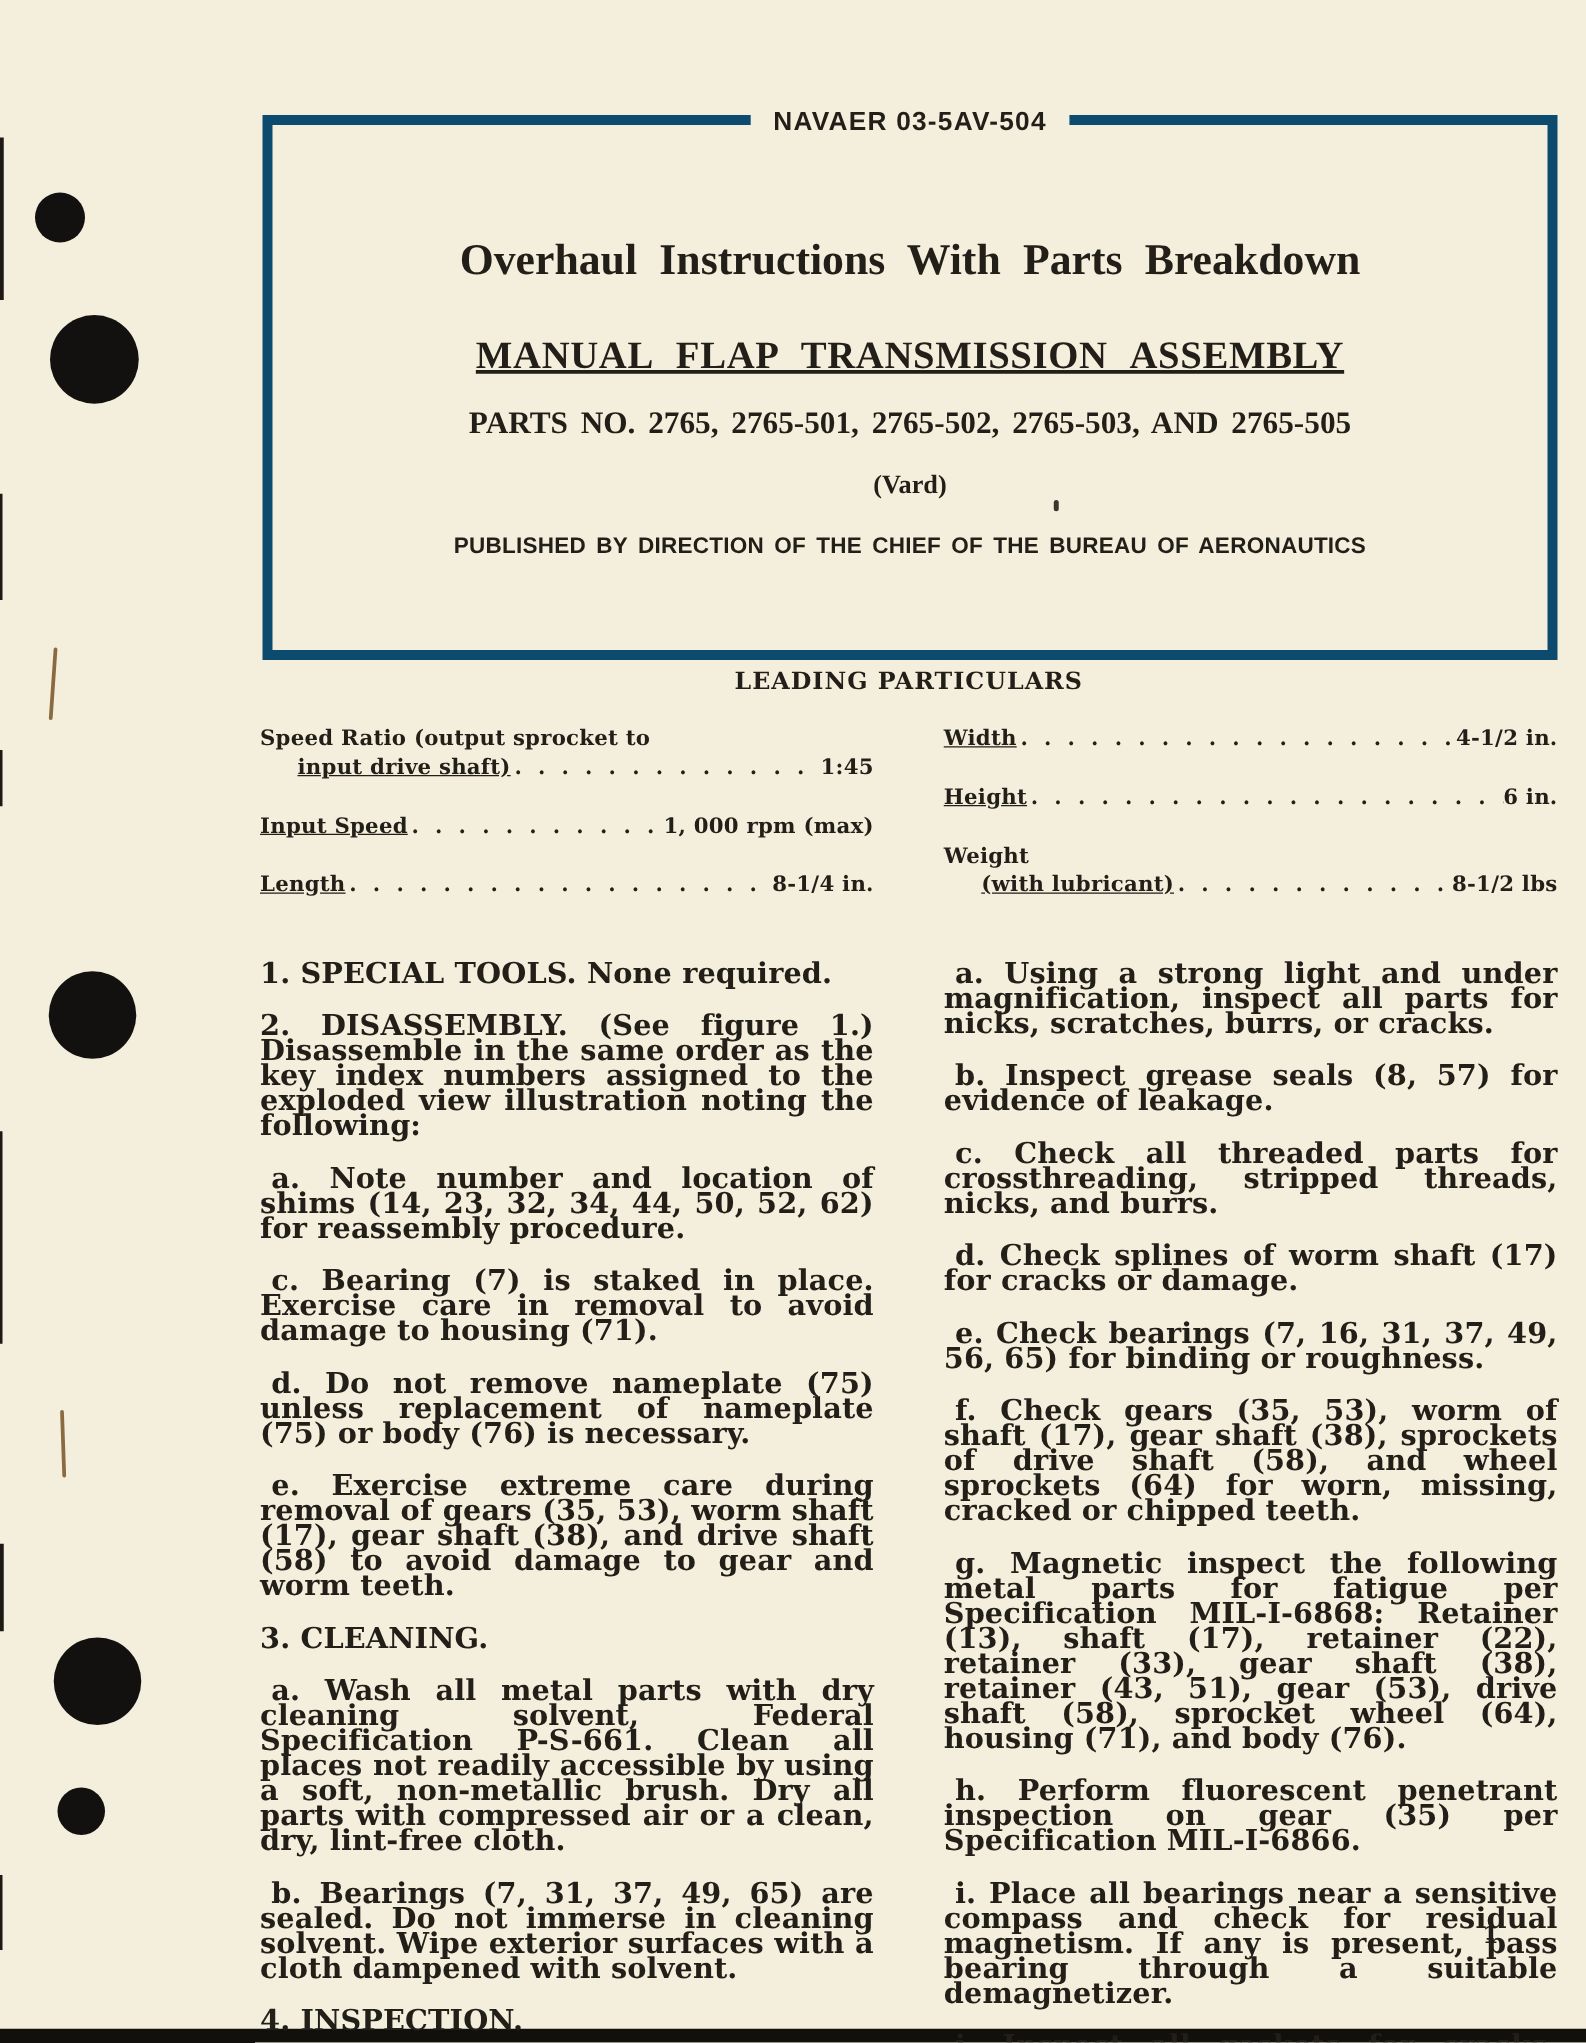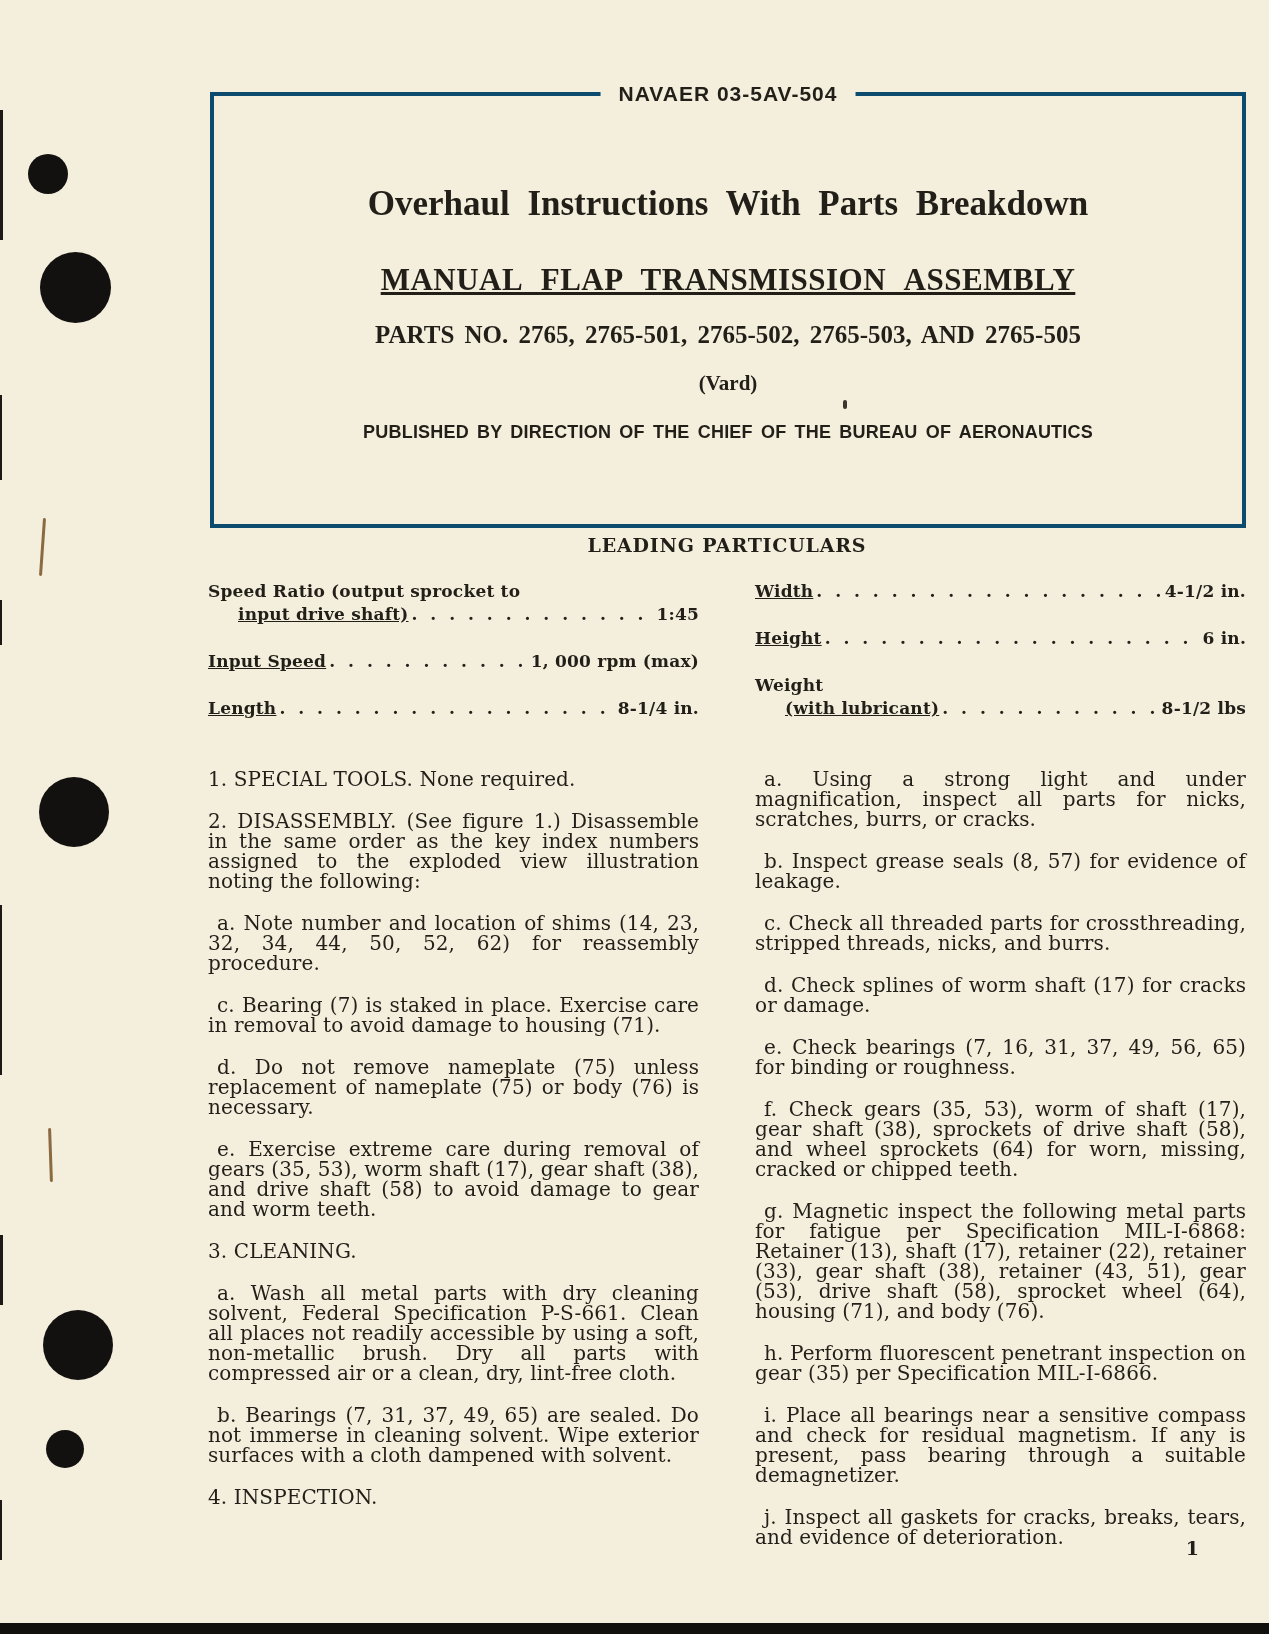--- a/index.html
+++ b/index.html
@@ -15,21 +15,21 @@
     margin:0 auto;
     background:var(--paper);
     overflow:hidden;
     color:var(--ink);
     font-family:"DejaVu Serif", serif;
   }
 
   
   .header-box{
     position:absolute;left:210px;top:92px;width:1036px;height:436px;
-    border:4px solid #0c4a6e;
+    border:8px solid #0c4a6e;
   }
   .doc-number{
     position:absolute;top:-15px;left:50%;transform:translateX(-50%);
     background:var(--paper);
     padding:0 18px;
     font-family:"Liberation Sans", sans-serif;
     font-weight:bold;font-size:21px;line-height:26px;letter-spacing:1px;
     white-space:nowrap;
   }
   .title1{
@@ -80,21 +80,21 @@
   .lp-row{display:flex;align-items:baseline;margin-top:25px;}
   .lp-row:first-child{margin-top:0;}
   .lp-top + .lp-row{margin-top:1px;}
   .lp-row.indented .lp-lbl{padding-left:30px;}
   .lp-lbl{white-space:nowrap;text-decoration:underline;}
   .lp-dots{flex:1;overflow:hidden;white-space:nowrap;letter-spacing:3.5px;padding:0 4px 0 3px;}
   .lp-val{white-space:nowrap;}
 
   .body-cols{margin-top:50px;}
   .para{
-    font-weight:normal;font-size:20px;line-height:20px;letter-spacing:.1px;
+    font-weight:bold;font-size:23px;line-height:20px;letter-spacing:.1px;
     text-align:justify;
     margin-bottom:22px;
   }
   .para.lettered{text-indent:9px;}
   .para.section{text-align:left;}
 
   
   .page-number{
     position:absolute;right:70px;top:1537px;
     font-weight:bold;font-size:19px;

